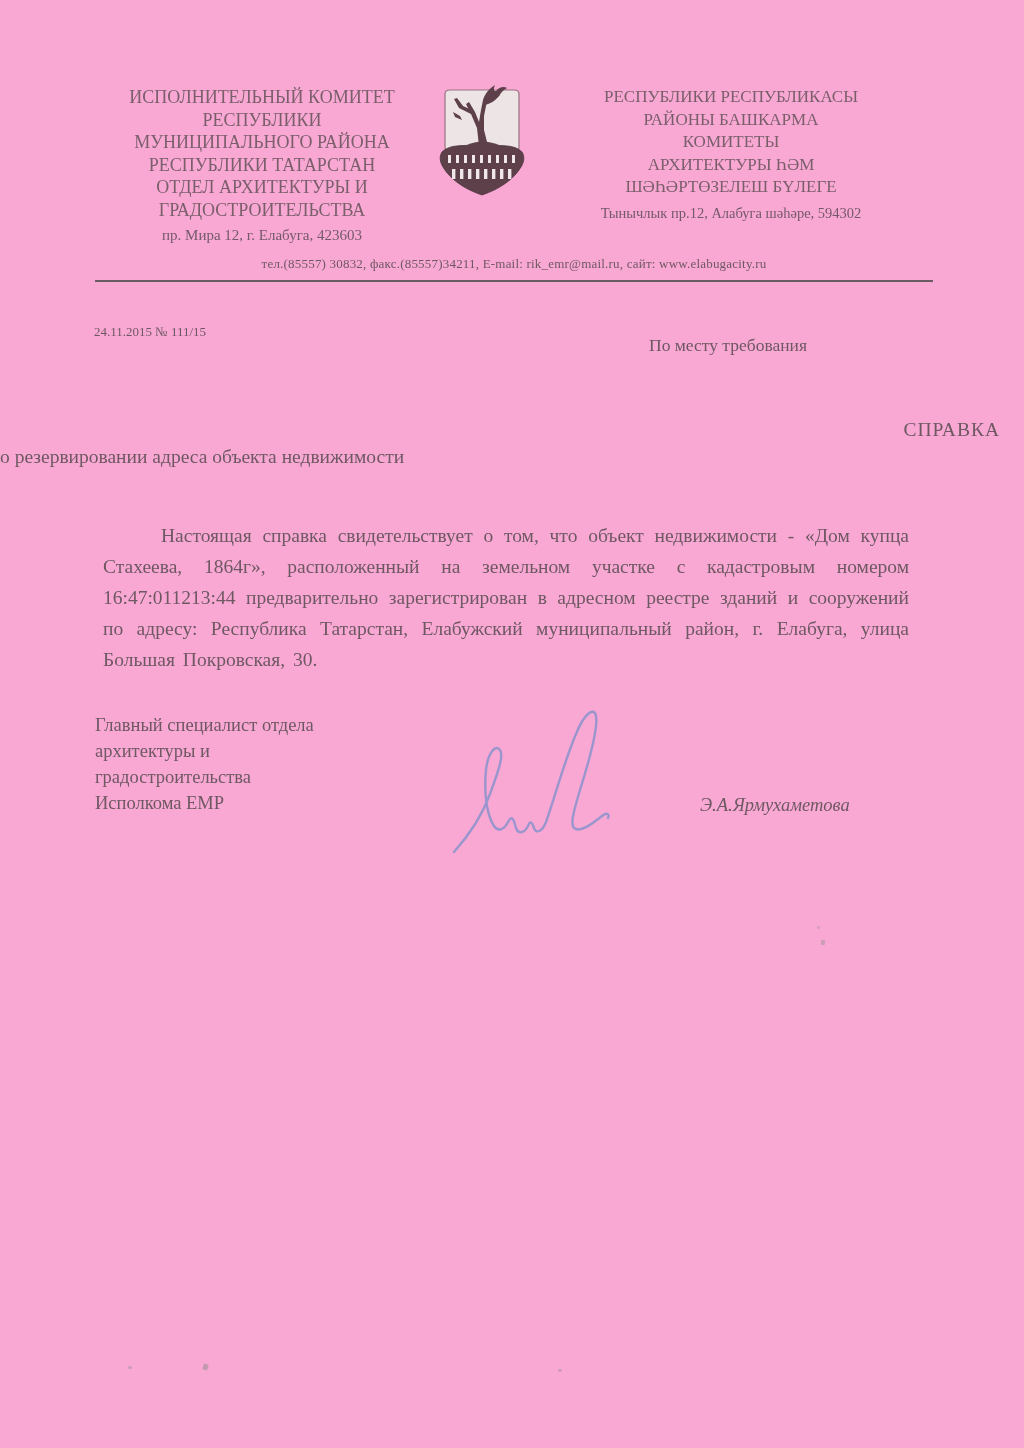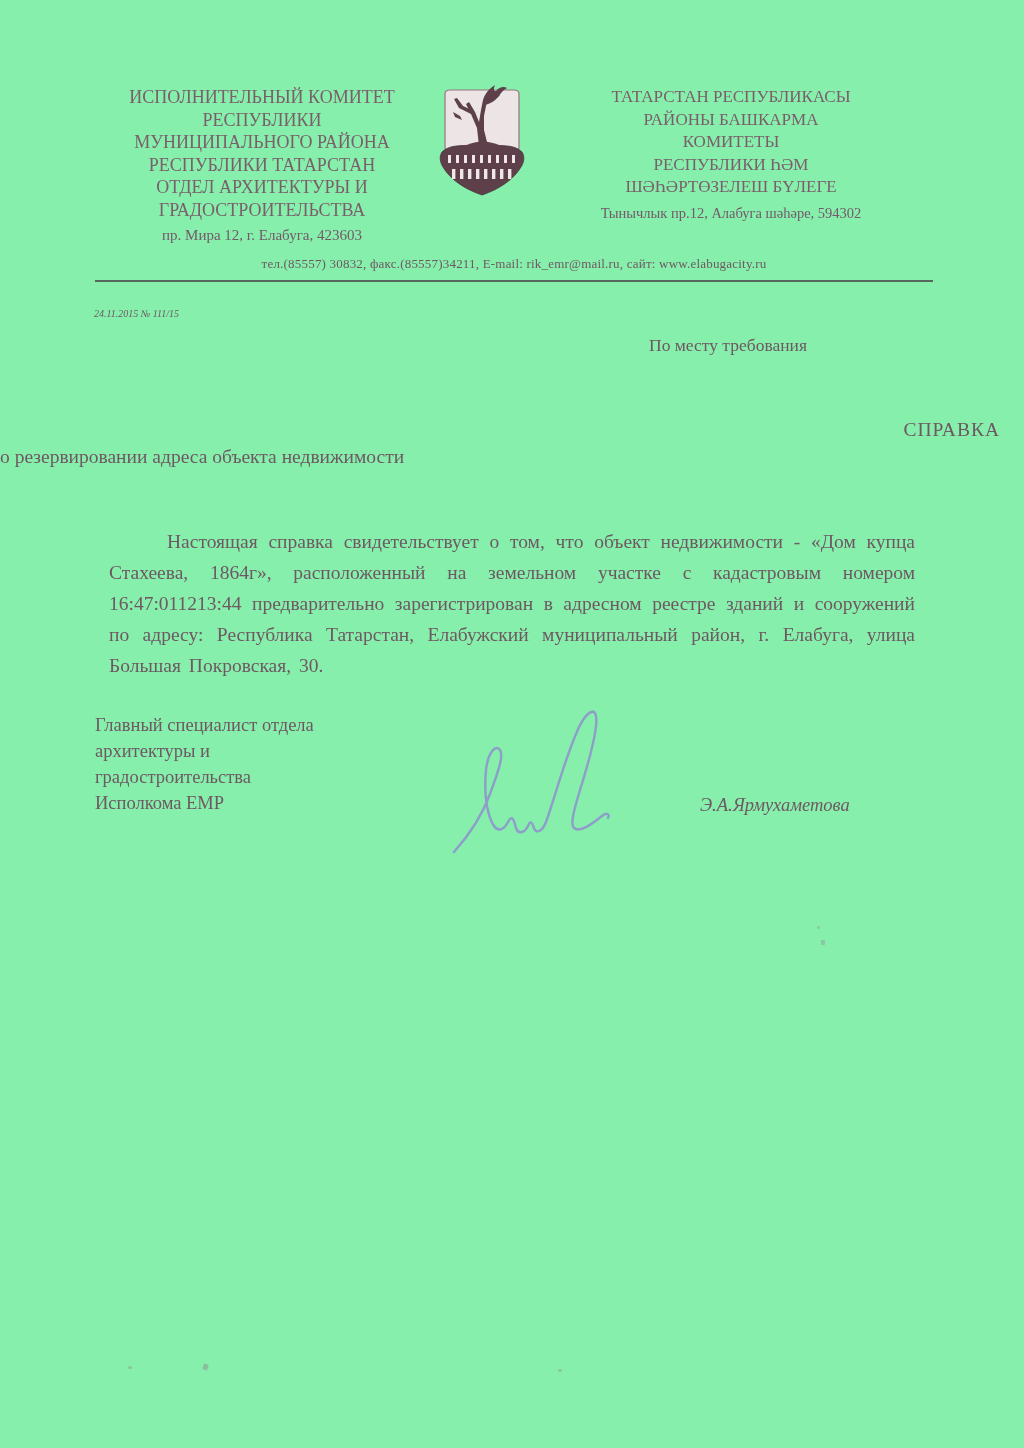--- a/index.html
+++ b/index.html
@@ -1,20 +1,20 @@
 <!DOCTYPE html>
 <html><head>
 <meta charset="utf-8">
 <style>
   html,body{margin:0;padding:0;background:#e9e9e9;}
   .page{
     position:relative;
     width:1024px;height:1448px;
     margin:0 auto;
-    background:#86efac;
+    background:#f9a8d4;
     font-family:"Liberation Serif","DejaVu Serif",serif;
     color:#6e5862;
     overflow:hidden;
   }
   
   .org{position:absolute;text-align:center;color:#7a5f6b;}
   .org-left{left:88px;top:86px;width:348px;font-size:18px;line-height:22.5px;}
   .org-right{left:556px;top:86px;width:350px;font-size:17px;line-height:22.5px;}
   .org-line{white-space:nowrap;}
   .org-address{font-size:15px;margin-top:3px;color:#74596a;}
@@ -22,40 +22,40 @@
   .emblem{position:absolute;left:437px;top:84px;width:90px;height:112px;}
   .contact{
     position:absolute;left:95px;top:256px;width:838px;
     text-align:center;font-size:13px;color:#6e5862;letter-spacing:.2px;
   }
   .rule{
     position:absolute;left:95px;top:280px;width:838px;height:2px;
     background:#4f4f4f;border:none;margin:0;opacity:.85;
   }
   
-  .date-number{position:absolute;left:94px;top:308px;font-size:10px;color:#6e5862;font-style:italic;}
+  .date-number{position:absolute;left:94px;top:324px;font-size:13px;color:#6e5862;}
   .addressee{
     position:absolute;left:560px;top:335px;width:336px;
     text-align:center;font-size:17.5px;color:#6e5862;
   }
   
   .doc-title{
     position:absolute;left:0;top:419px;width:1000px;text-align:right;
     font-size:19.5px;letter-spacing:1px;color:#6e5862;
   }
   .doc-subtitle{
     position:absolute;left:0;top:446px;width:1000px;
     font-size:19.5px;color:#6e5862;
   }
   
   .body-par{
     position:absolute;left:95px;top:512px;width:806px;
     font-size:19.5px;line-height:31px;
     text-align:justify;text-indent:58px;word-spacing:3px;
-    color:#6e5862;margin:14px;
+    color:#6e5862;margin:8px;
   }
   
   .sig-position{
     position:absolute;left:95px;top:712px;
     font-size:18.5px;line-height:26px;color:#6e5862;
   }
   .sig-scribble{position:absolute;left:440px;top:686px;width:180px;height:180px;}
   .sig-name{position:absolute;left:700px;top:795px;font-size:18.5px;color:#6e5862;font-style:italic;}
   
   .speck{position:absolute;background:#8d8d8d;border-radius:50%;}
@@ -116,24 +116,24 @@
         <path d="M42,62 L40,44 L34,30 L29,20 L32,18 L38,28 L42,38 L44,26 L46,16 L50,17 L47,32 L47,46 L51,62 Z"></path>
         <path d="M34,30 L22,24 L17,15 L20,14 L26,22 L37,27 Z"></path>
         <path d="M25,36 L18,33 L16,28 L23,32 Z"></path>
         <path d="M46,16 C48,9 53,4 58,1 C56,5 57,7 59,7 C62,3 67,2 70,4 C66,6 64,9 61,13 C57,18 52,20 48,21 Z"></path>
         <path d="M57,7 L63,11 L60,14 Z"></path>
       </g>
     </svg>
   </div>
 
   <div class="org org-right">
-    <div class="org-line">ТАТАРСТАН  РЕСПУБЛИКАСЫ</div>
+    <div class="org-line">РЕСПУБЛИКИ  РЕСПУБЛИКАСЫ</div>
     <div class="org-line">РАЙОНЫ БАШКАРМА</div>
     <div class="org-line">КОМИТЕТЫ</div>
-    <div class="org-line">РЕСПУБЛИКИ ҺӘМ</div>
+    <div class="org-line">АРХИТЕКТУРЫ ҺӘМ</div>
     <div class="org-line">ШӘҺӘРТӨЗЕЛЕШ БҮЛЕГЕ</div>
     <div class="org-address">Тынычлык пр.12,   Алабуга шәһәре, 594302</div>
   </div>
 
   <div class="contact">тел.(85557) 30832, факс.(85557)34211, E-mail: rik_emr@mail.ru, сайт: www.elabugacity.ru</div>
   <div class="rule"></div>
 
   <div class="date-number">24.11.2015 № 111/15</div>
   <div class="addressee">По месту требования</div>
 

